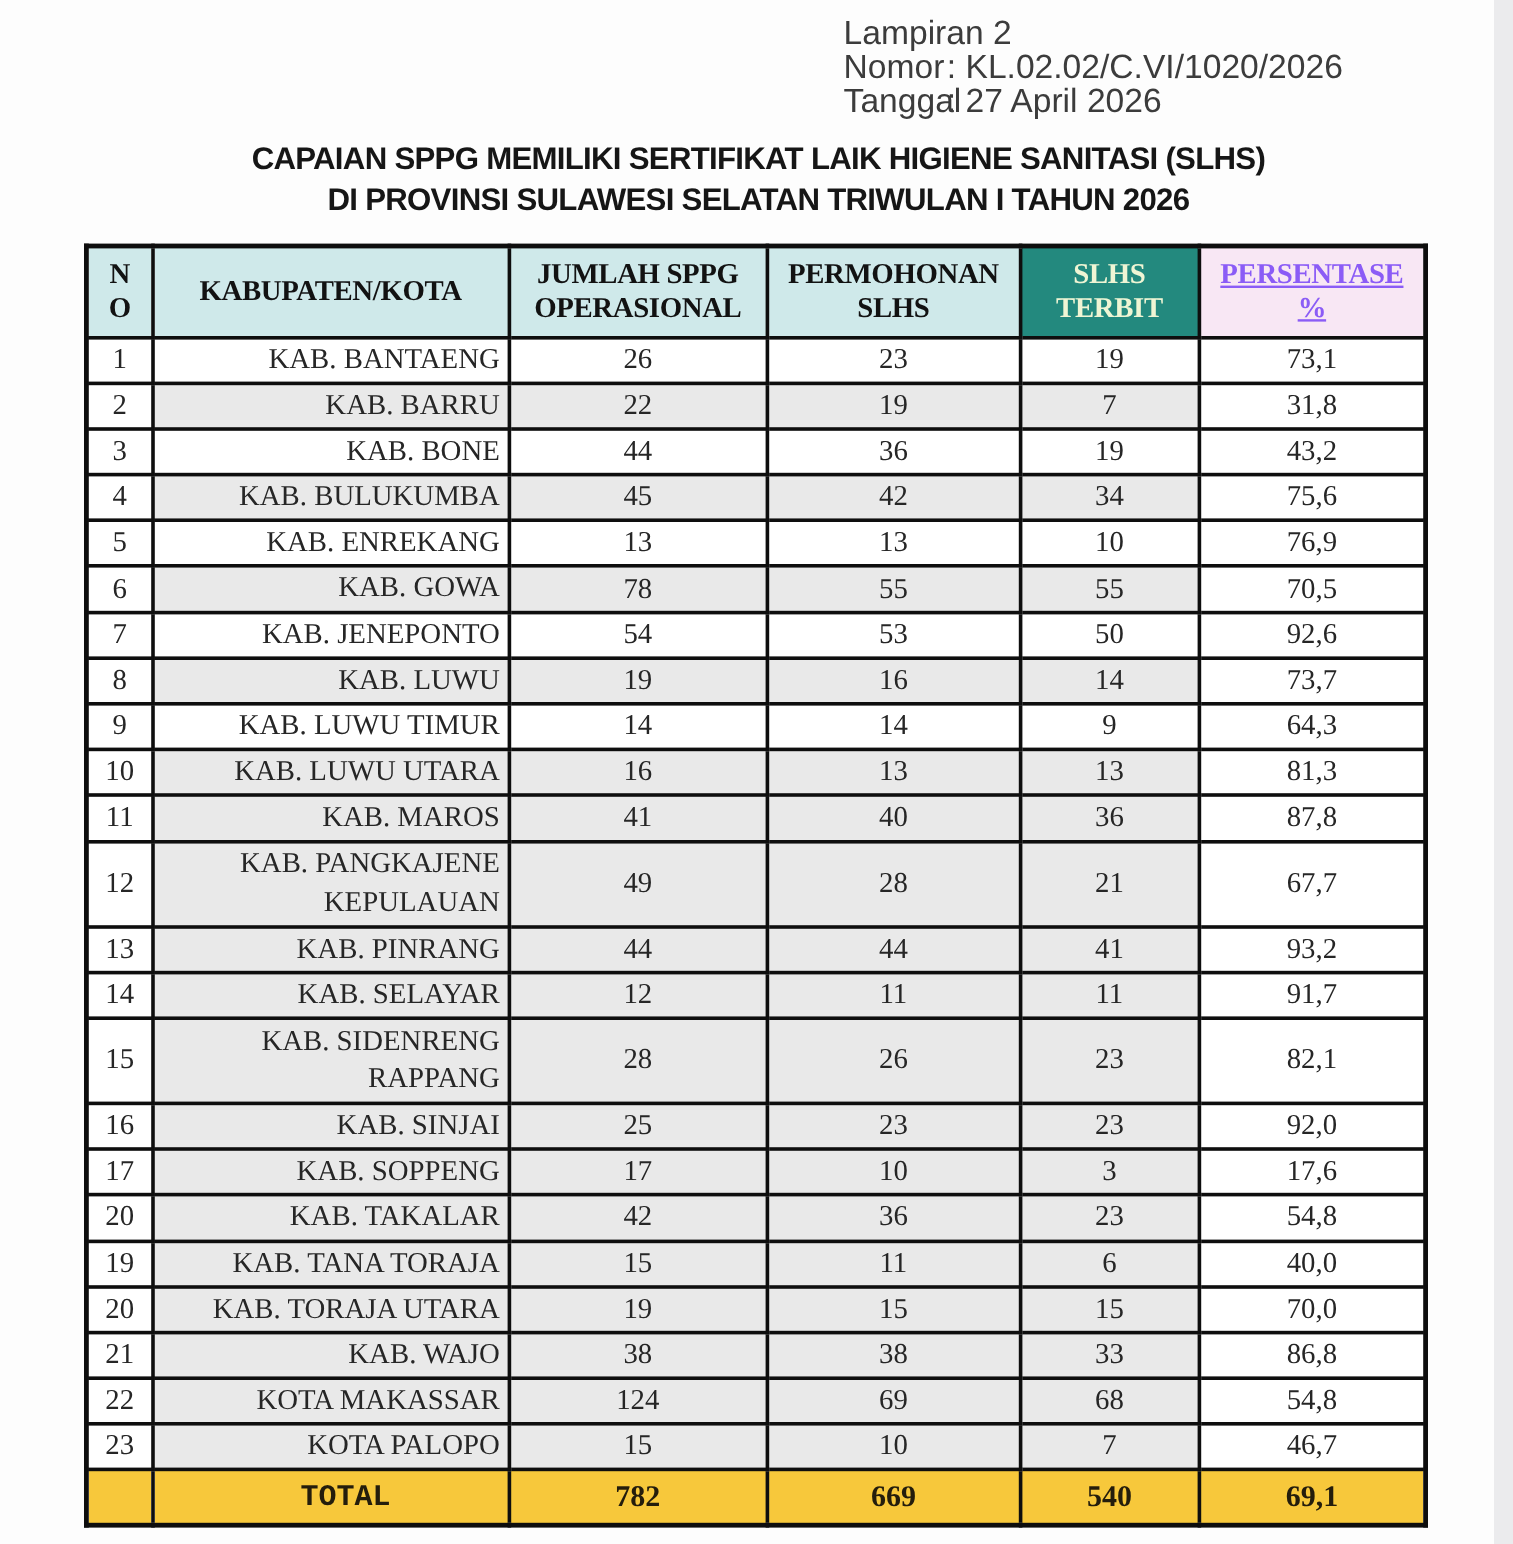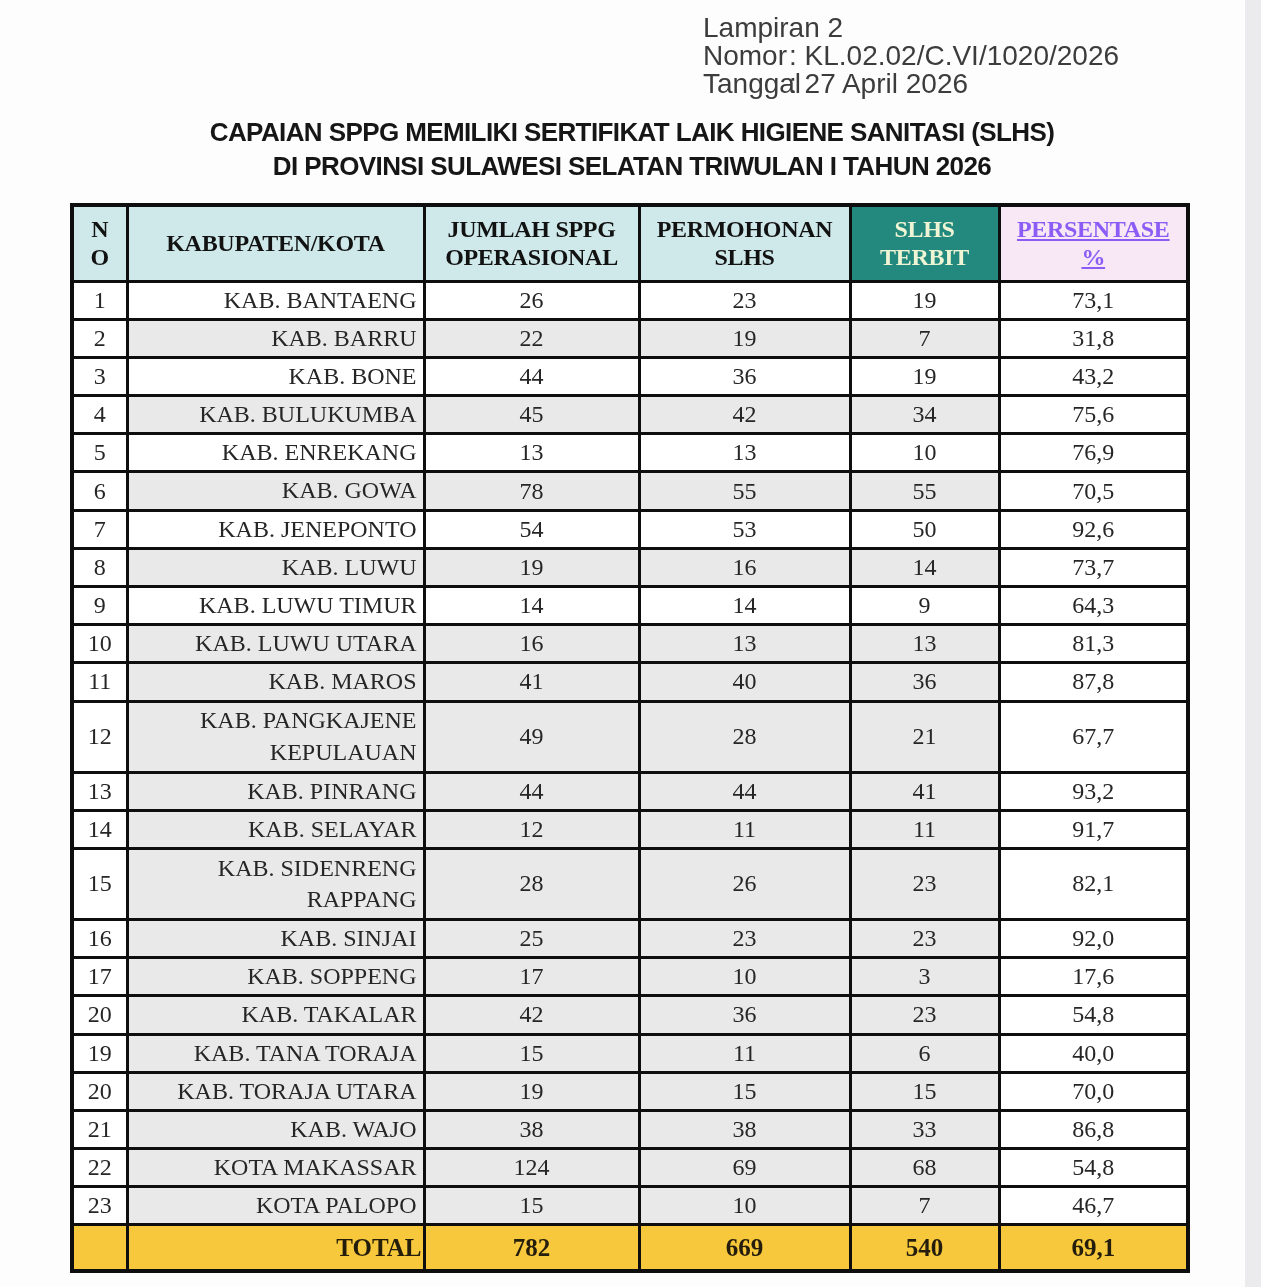--- a/index.html
+++ b/index.html
@@ -57,21 +57,21 @@
   .h-pink{background:#f8e7f4;color:#8b5cf6;text-decoration:underline;}
   td{font-size:24px;color:#262626;background:#ffffff;}
   td.c-no{text-align:center;}
   td.c-kab{text-align:right;padding:2px 6px 2px 9px;white-space:pre-line;line-height:1.3;}
   td.c-num{text-align:center;}
   td.shade{background:#e9e9e9;}
   tr.total-row td{
     background:#f7c83b;
     font-weight:bold;font-size:25px;color:#241d0c;
   }
-  tr.total-row td.total-label{padding-left:26px;text-align:right;}
+  tr.total-row td.total-label{padding-left:26px;text-align:center;font-family:Liberation Mono, monospace;}
 </style>
 </head>
 <body>
 
 <div class="page">
   <div class="edge-right"></div>
 
   <div class="corner-note">
     <div>Lampiran 2</div>
     <div><span class="k">Nomor</span><span>: KL.02.02/C.VI/1020/2026</span></div>

